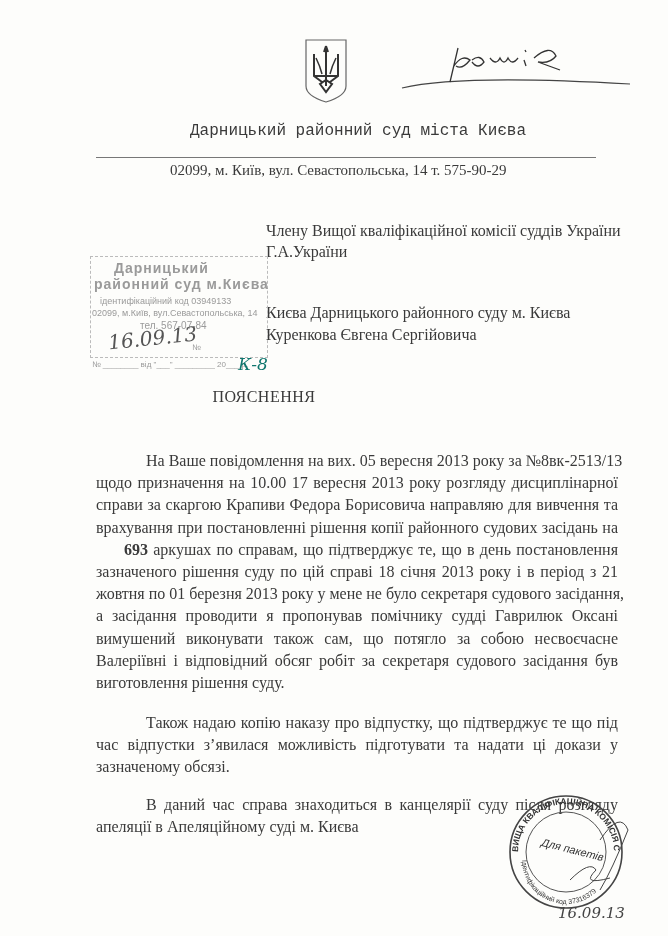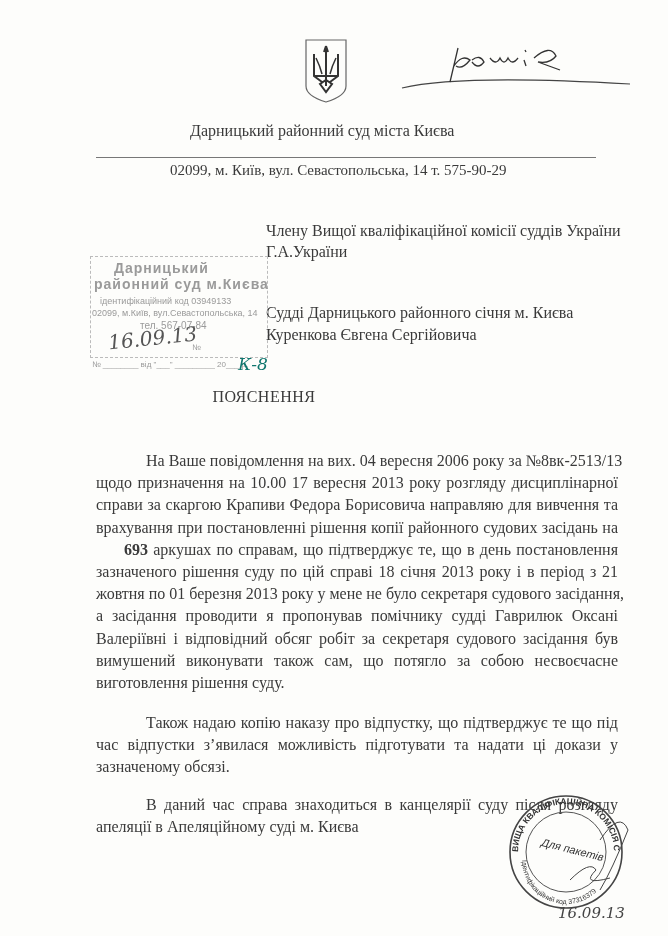--- a/index.html
+++ b/index.html
@@ -3,21 +3,21 @@
 <meta charset="utf-8">
 <style>
   html, body { margin: 0; padding: 0; }
   body {
     width: 668px; height: 936px; background: #fdfdfb; position: relative; overflow: hidden;
     font-family: "Liberation Serif", "DejaVu Serif", serif; color: #3a3a3a;
   }
   .abs { position: absolute; }
   .coat { left: 302px; top: 36px; width: 48px; height: 68px; }
   .sig { left: 400px; top: 40px; width: 240px; height: 55px; }
-  .court-name { left: 190px; top: 122px; font-size: 16px; white-space: nowrap; }
+  .court-name { left: 190px; top: 122px; font-size: 16px; white-space: nowrap; font-family: Liberation Mono, monospace; }
   .hline { left: 96px; top: 157px; width: 500px; height: 1px; background: #777; }
   .address { left: 170px; top: 162px; font-size: 15px; white-space: nowrap; }
   .to { left: 266px; font-size: 16px; white-space: nowrap; }
   .to1 { top: 222px; } .to2 { top: 243px; } .fr1 { top: 304px; } .fr2 { top: 326px; }
   .stamp { left: 86px; top: 248px; width: 185px; height: 126px; color: #9a9a9a; font-family: "Liberation Sans", sans-serif; }
   .stamp .frame { position:absolute; left:4px; top:8px; width:176px; height:100px; border: 1px dashed #bbb; }
   .stamp .l1 { position:absolute; left:28px; top:12px; font-size:14px; font-weight:bold; letter-spacing:1px; }
   .stamp .l2 { position:absolute; left:8px; top:28px; font-size:14px; font-weight:bold; letter-spacing:1px; }
   .stamp .l3 { position:absolute; left:14px; top:48px; font-size:9px; }
   .stamp .l4 { position:absolute; left:6px; top:60px; font-size:9px; }
@@ -53,49 +53,49 @@
   </svg>
   
 </div>
 
 <div class="abs court-name">Дарницький районний суд міста Києва</div>
 <div class="abs hline"></div>
 <div class="abs address">02099, м. Київ, вул. Севастопольська, 14   т. 575-90-29</div>
 
 <div class="abs to to1">Члену Вищої кваліфікаційної комісії суддів України</div>
 <div class="abs to to2">Г.А.України</div>
-<div class="abs to fr1">Судді Дарницького районного січня м. Києва</div>
+<div class="abs to fr1">Києва Дарницького районного суду м. Києва</div>
 <div class="abs to fr2">Куренкова  Євгена Сергійовича</div>
 
 <div class="abs stamp">
   <div class="frame"></div>
   <div class="l1">Дарницький</div>
   <div class="l2">районний суд м.Києва</div>
   <div class="l3">ідентифікаційний код 03949133</div>
   <div class="l4">02099, м.Київ, вул.Севастопольська, 14</div>
   <div class="l5">тел. 567-07-84</div>
   <div class="date">16.09.13</div>
   <div class="num">№</div>
   <div class="reg">№ ________ від "___" _________ 20___ р.</div>
   <div class="regno">К-8</div>
 </div>
 
 <div class="abs title">ПОЯСНЕННЯ</div>
 
 <div class="abs para p1">
-  <span class="line indent">На Ваше повідомлення на вих. 04 вересня 2006 року за №8вк-2513/13</span>
+  <span class="line indent">На Ваше повідомлення на вих. 05 вересня 2013 року за №8вк-2513/13</span>
   <span class="line">щодо призначення на 10.00 17 вересня 2013 року розгляду дисциплінарної</span>
   <span class="line">справи за скаргою Крапиви Федора Борисовича    направляю для вивчення та</span>
   <span class="line">врахування при постановленні рішення копії районного судових засідань на</span>
   <span class="line"><b>693</b> <span>аркушах по справам, що підтверджує те, що в день постановлення</span></span>
   <span class="line">зазначеного  рішення суду по цій справі 18 січня 2013 року і в період з 21</span>
   <span class="line">жовтня по 01 березня 2013 року у мене не було секретаря судового засідання,</span>
   <span class="line">а засідання проводити я пропонував помічнику судді Гаврилюк Оксані</span>
+  <span class="line">вимушений виконувати також сам, що потягло за собою несвоєчасне</span>
   <span class="line">Валеріївні і відповідний обсяг робіт за секретаря судового засідання був</span>
-  <span class="line">вимушений виконувати також сам, що потягло за собою несвоєчасне</span>
   <span class="line last">виготовлення рішення суду.</span>
 </div>
 
 <div class="abs para p2">
   <span class="line indent">Також надаю копію наказу про відпустку, що підтверджує те що під</span>
   <span class="line">час відпустки з’явилася можливість підготувати та надати ці докази у</span>
   <span class="line last">зазначеному обсязі.</span>
 </div>
 
 <div class="abs para p3">

